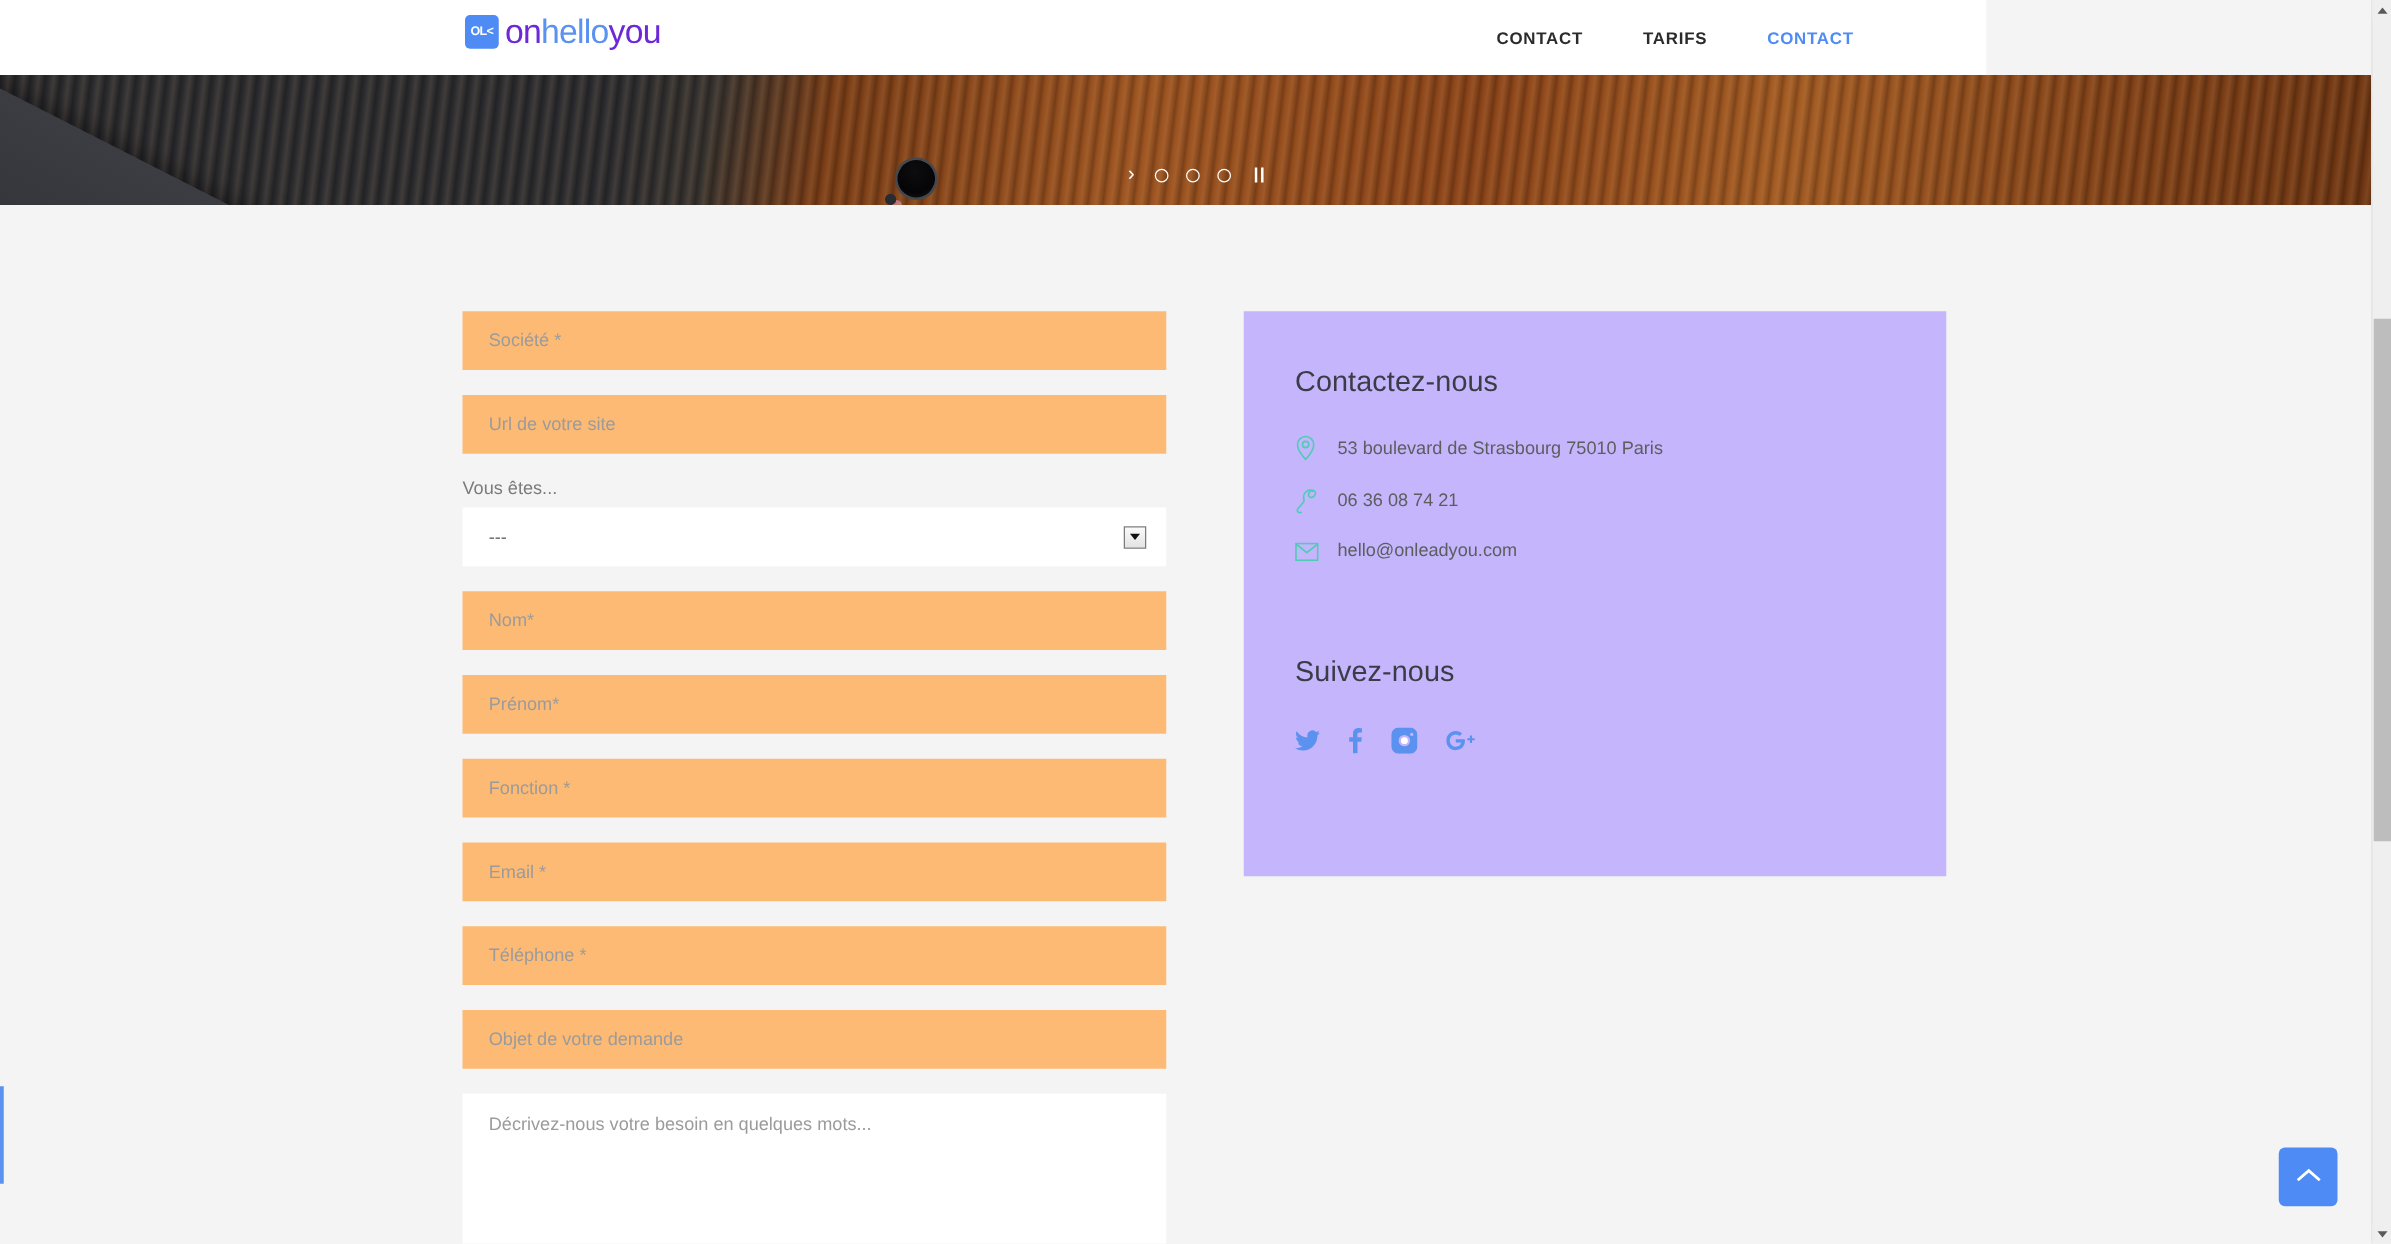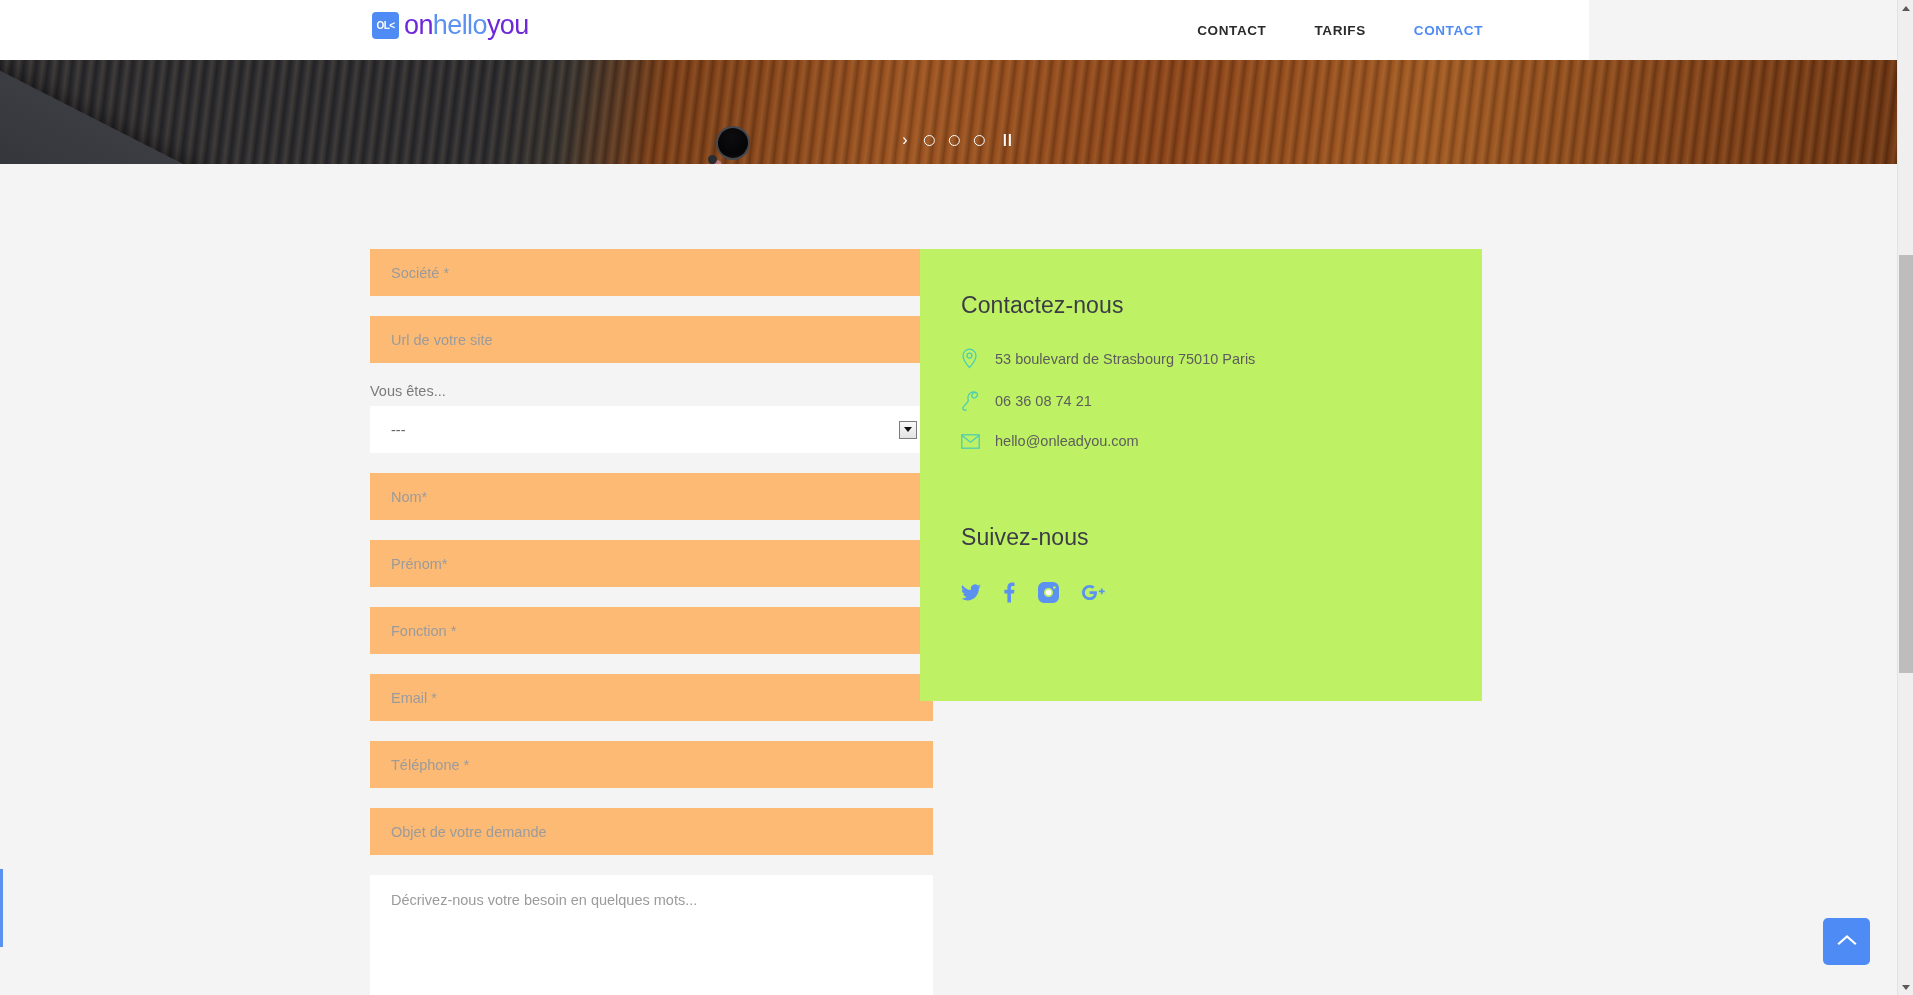--- a/index.html
+++ b/index.html
@@ -142,23 +142,23 @@
   }
   .textarea {
     width: 563px; height: 140px; background: #fff; border: 0;
     padding: 17px 21px; font-size: 14.5px; color: #555; resize: none;
     font-family: "Liberation Sans", sans-serif; outline: none; display: block;
   }
   .textarea::placeholder { color: #9b9b9b; }
 
   
   .card {
-    position: absolute; left: 920px; top: 85px;
+    position: absolute; left: 995px; top: 85px;
     width: 562px; height: 452px;
-    background: #bef264;
+    background: #c4b5fd;
     padding: 43px 0 0 41px;
   }
   .card h2 {
     margin: 0 0 29px 0;
     font-size: 23px; font-weight: 400; color: #3c3c46;
     letter-spacing: 0.1px;
     font-family: "Liberation Sans", sans-serif;
   }
   .card h2.follow { margin-top: 0; margin-bottom: 31px; }
   .info-row { display: flex; align-items: center; margin-bottom: 22px; }

